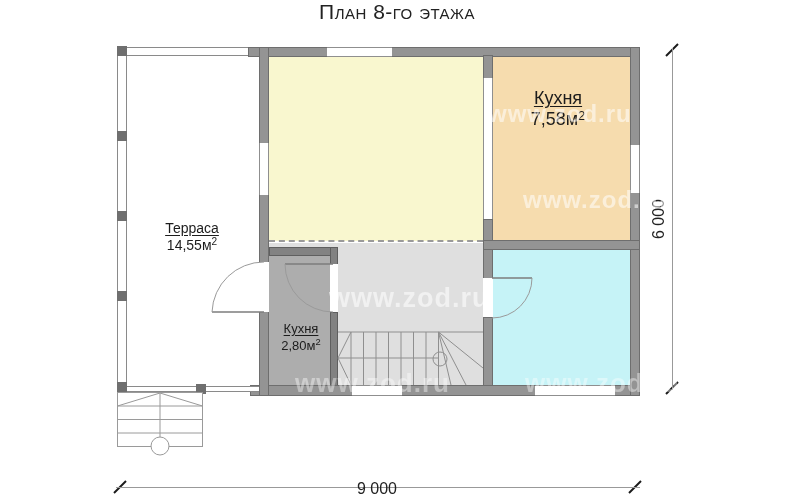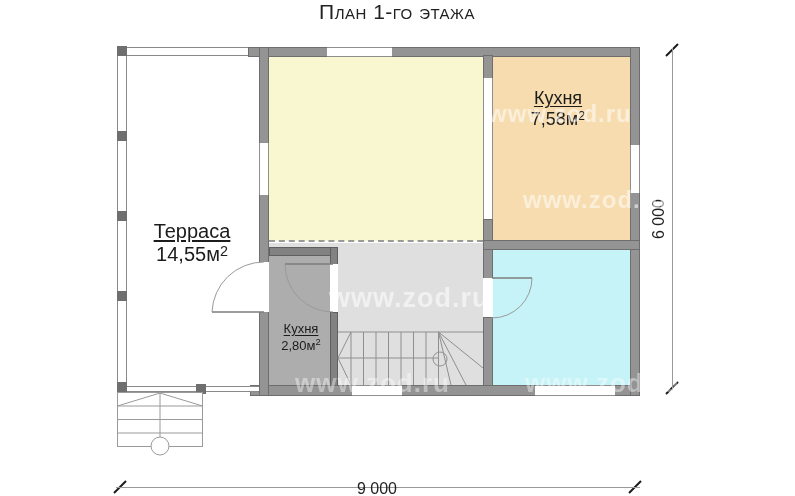--- a/index.html
+++ b/index.html
@@ -31,21 +31,21 @@
     position:absolute;font-weight:bold;color:rgba(255,255,255,0.55);
     white-space:nowrap;letter-spacing:1px;pointer-events:none;
   }
   svg.overlay{position:absolute;left:0;top:0;}
 </style>
 </head>
 <body>
 
 <div id="canvas">
 
-  <div id="title">План 1-го этажа</div>
+  <div id="title">План 8-го этажа</div>
 
   <div class="room-fill" style="left: 269px; top: 57px; width: 214px; height: 184px; background: rgb(249, 247, 207);"></div>
   <div class="room-fill" style="left: 493px; top: 57px; width: 137px; height: 183px; background: rgb(246, 220, 174);"></div>
   <div class="room-fill" style="left: 269px; top: 243px; width: 214px; height: 142px; background: rgb(223, 223, 223);"></div>
   <div class="room-fill" style="left: 493px; top: 250px; width: 137px; height: 135px; background: rgb(198, 243, 247);"></div>
 
   <div class="dashed" style="left:269px;top:240px;width:214px;"></div>
 
   <div class="room-fill" style="left: 269px; top: 256px; width: 61px; height: 131px; background: rgb(173, 173, 173);"></div>
   <div class="wall-dark" style="left:269px;top:247px;width:69px;height:9px;"></div>
@@ -136,21 +136,21 @@
       <path d="M 629 493 L 641 481"></path>
       <path d="M 666 56 L 678 44"></path>
       <path d="M 666 394 L 678 382"></path>
     </g>
   </svg>
 
   <div class="room-label" style="left:558px;top:88px;font-size:18px;">
     <span class="room-name">Кухня</span>
     <span class="room-area"><span>7,58м</span><sup>2</sup></span>
   </div>
-  <div class="room-label" style="left:192px;top:220px;font-size:20px;">
+  <div class="room-label" style="left:192px;top:220px;font-size:14px;">
     <span class="room-name">Терраса</span>
     <span class="room-area"><span>14,55м</span><sup>2</sup></span>
   </div>
   <div class="room-label" style="left:301px;top:322px;font-size:13px;">
     <span class="room-name">Кухня</span>
     <span class="room-area"><span>2,80м</span><sup>2</sup></span>
   </div>
 
   <div class="dimline" style="left:116px;top:487px;width:524px;height:1px;"></div>
   <div class="dimtext" style="left:377px;top:468px;transform:translateX(-50%);margin-top:12px;">9 000</div>

